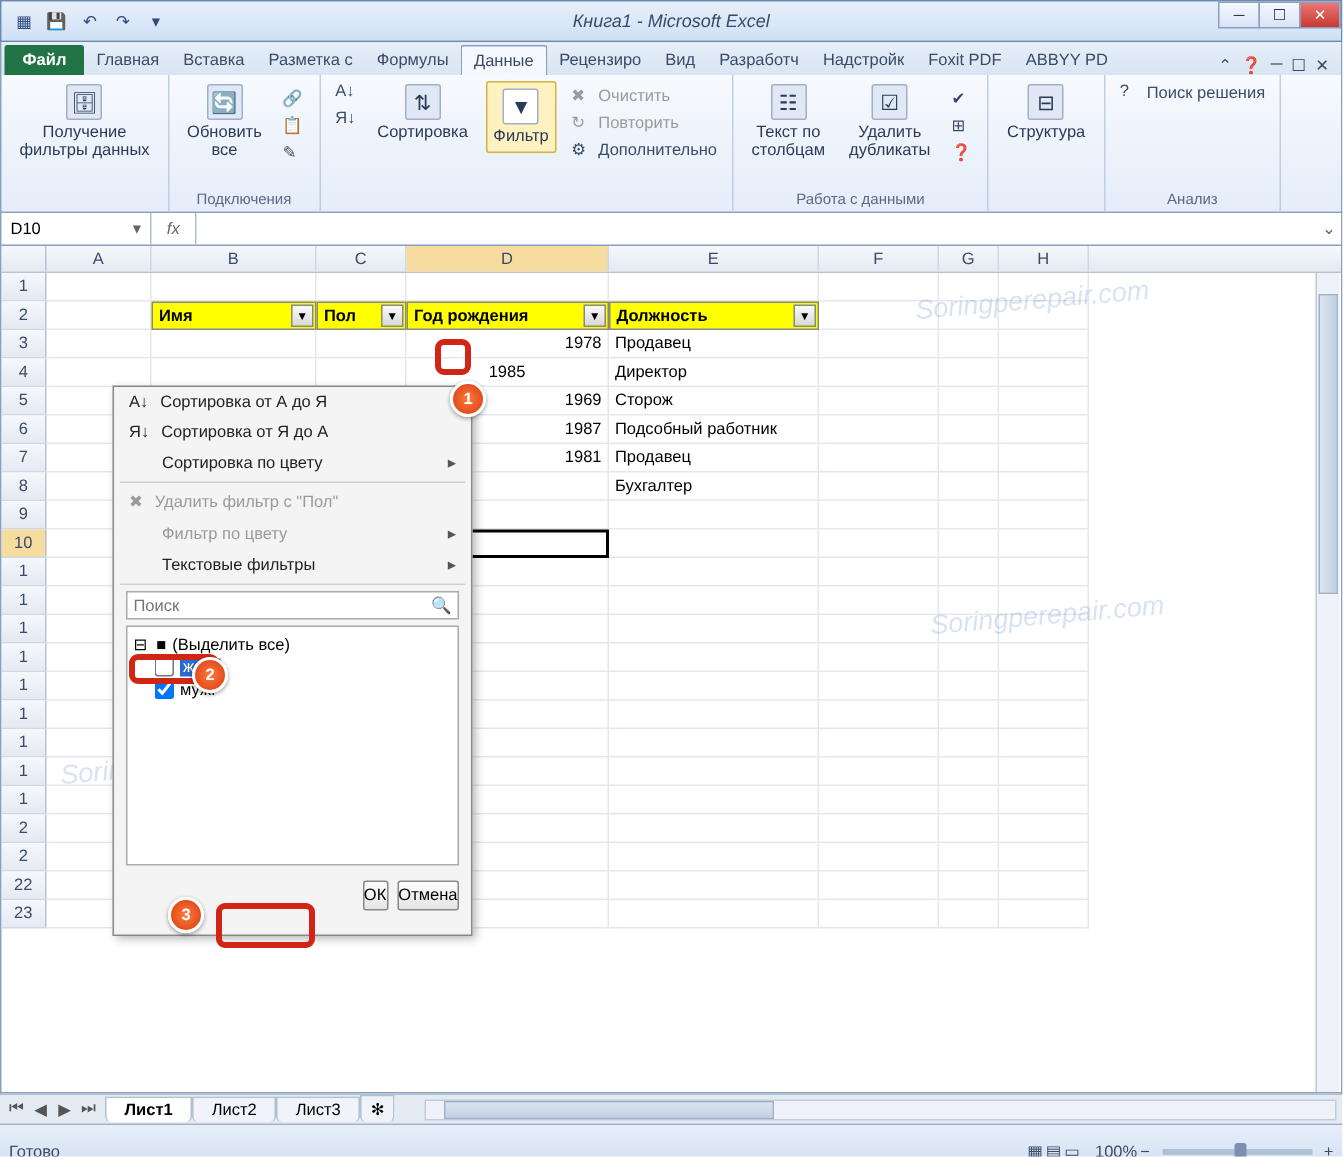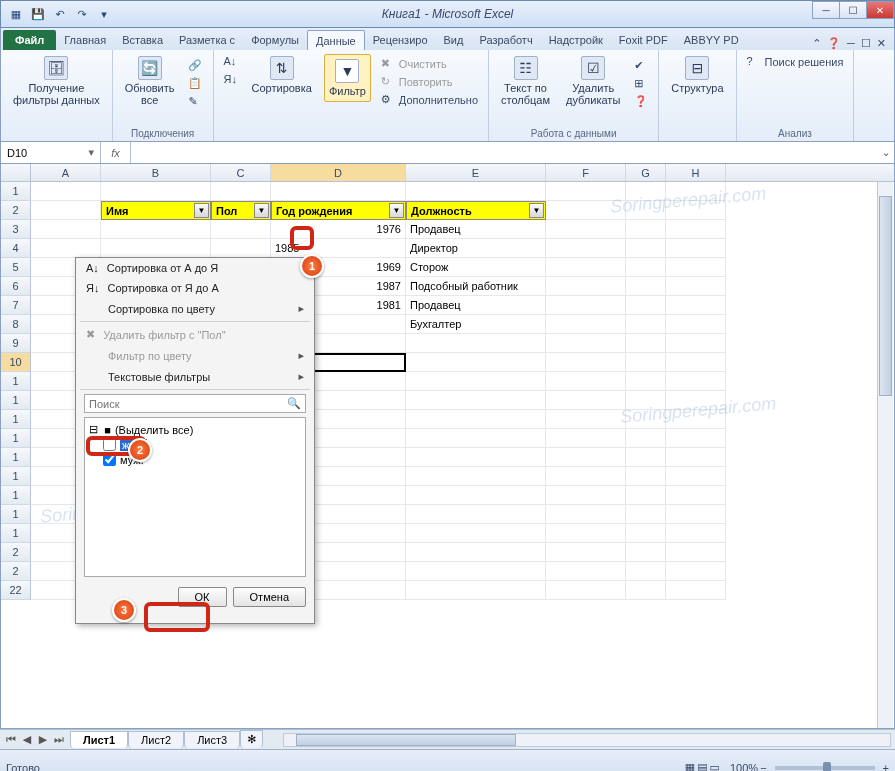--- a/index.html
+++ b/index.html
@@ -60,21 +60,21 @@
 .fm-item { display: flex; align-items: center; gap: 8px; padding: 4px 10px; color: #222; }
 .fm-item.disabled { color: #9a9a9a; }
 .fm-item .arrow { margin-left: auto; color: #555; }
 .fm-sep { height: 1px; background: #d0d0d0; margin: 2px 4px; }
 .fm-search { margin: 4px 8px; border: 1px solid #aaa; background: #fff; display: flex; align-items: center; padding: 2px 4px; }
 .fm-search input { flex: 1; border: none; outline: none; font-size: 11px; color: #888; }
 .fm-tree { margin: 2px 8px; border: 1px solid #aaa; background: #fff; height: 160px; padding: 4px; }
 .fm-tree label { display: flex; align-items: center; gap: 4px; font-size: 11px; padding: 1px 0; }
 .fm-tree label.sel span { background: #2a6bd0; color: #fff; padding: 0 2px; }
 .fm-btns { display: flex; justify-content: flex-end; gap: 6px; padding: 8px; }
-.fm-btns button { padding: 3px 16px; border: 1px solid #888; background: linear-gradient(#fdfdfd,#e4e4e4); border-radius: 2px; }
+.fm-btns button { padding: 3px 0; border: 1px solid #888; background: linear-gradient(#fdfdfd,#e4e4e4); border-radius: 2px; }
 
 
 .callout { position: absolute; width: 24px; height: 24px; border-radius: 50%; background: radial-gradient(#ff7a3a,#d63a12); color: #fff; font-weight: bold; display: flex; align-items: center; justify-content: center; border: 2px solid #fff; box-shadow: 0 1px 3px rgba(0,0,0,.4); z-index: 30; }
 .red-ring { position: absolute; border: 4px solid #d02616; border-radius: 6px; z-index: 25; }
 
 
 .sheet-bar { height: 20px; background: #e4eaf2; border-top: 1px solid #b0c0d0; display: flex; align-items: center; }
 .sheet-nav { display: flex; padding: 0 4px; gap: 2px; }
 .sheet-nav span { width: 14px; text-align: center; color: #555; }
 .sheet-tab { padding: 2px 12px; background: #f0f4fa; border: 1px solid #b0c0d0; border-bottom: none; border-radius: 0 0 4px 4px; margin-top: -1px; }
@@ -289,32 +289,32 @@
       <div class="cell cE hdr-cell"><span>Должность</span><span class="fdrop">▼</span></div>
       <div class="cell cF"></div>
         <div class="cell cG"></div>
         <div class="cell cH"></div>
     </div>
     <div class="row">
         <div class="rh">3</div>
         <div class="cell cA"></div>
         <div class="cell cB"></div>
         <div class="cell cC"></div>
-        <div class="cell cD" style="text-align:right">1976</div>
+        <div class="cell cD" style="text-align:right">1978</div>
         <div class="cell cE">Продавец</div>
         <div class="cell cF"></div>
         <div class="cell cG"></div>
         <div class="cell cH"></div>
       </div>
     <div class="row">
         <div class="rh">4</div>
         <div class="cell cA"></div>
         <div class="cell cB"></div>
         <div class="cell cC"></div>
-        <div class="cell cD" style="text-align:left">1985</div>
+        <div class="cell cD" style="text-align:center">1985</div>
         <div class="cell cE">Директор</div>
         <div class="cell cF"></div>
         <div class="cell cG"></div>
         <div class="cell cH"></div>
       </div>
     <div class="row">
         <div class="rh">5</div>
         <div class="cell cA"></div>
         <div class="cell cB"></div>
         <div class="cell cC"></div>
@@ -496,20 +496,31 @@
         <div class="cell cB"></div>
         <div class="cell cC"></div>
         <div class="cell cD"></div>
         <div class="cell cE"></div>
         <div class="cell cF"></div>
         <div class="cell cG"></div>
         <div class="cell cH"></div>
       </div>
     <div class="row">
         <div class="rh">22</div>
+        <div class="cell cA"></div>
+        <div class="cell cB"></div>
+        <div class="cell cC"></div>
+        <div class="cell cD"></div>
+        <div class="cell cE"></div>
+        <div class="cell cF"></div>
+        <div class="cell cG"></div>
+        <div class="cell cH"></div>
+      </div>
+    <div class="row">
+        <div class="rh">23</div>
         <div class="cell cA"></div>
         <div class="cell cB"></div>
         <div class="cell cC"></div>
         <div class="cell cD"></div>
         <div class="cell cE"></div>
         <div class="cell cF"></div>
         <div class="cell cG"></div>
         <div class="cell cH"></div>
       </div>
   </div>

